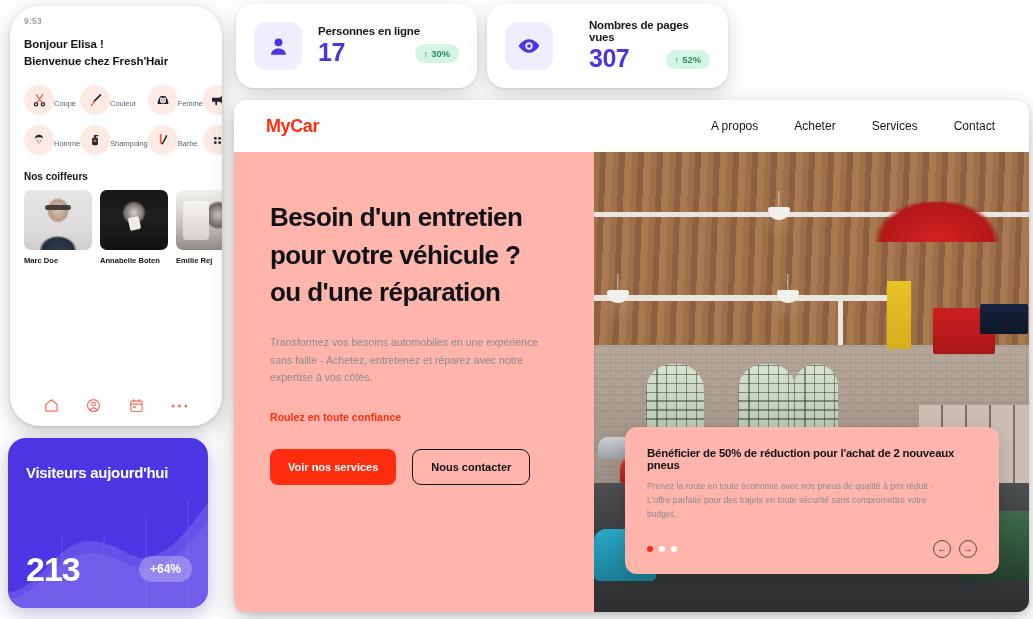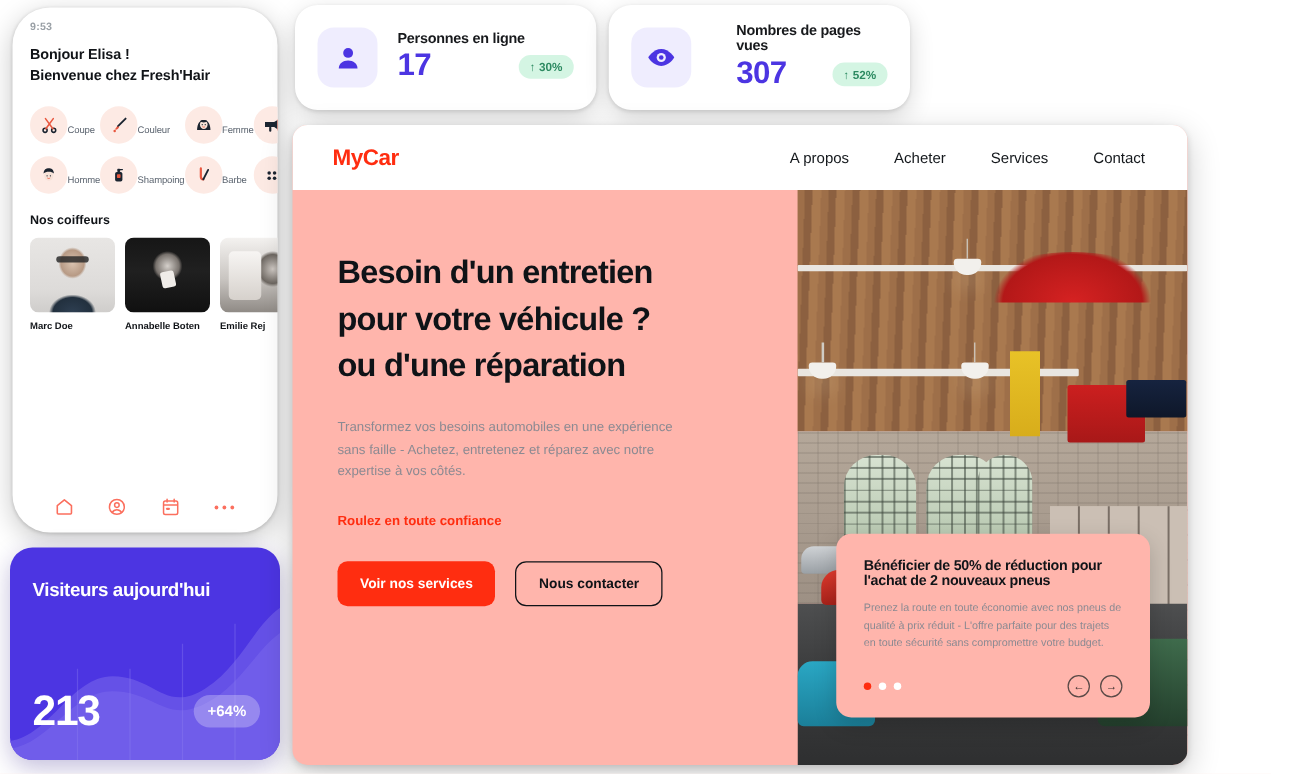--- a/index.html
+++ b/index.html
@@ -161,21 +161,21 @@
   .stat-value { font-size: 25px; font-weight: 800; color: #4C35E2; letter-spacing: -.5px; line-height: 1.1; }
   .stat-badge {
     margin-left: auto; background: #D4F5E3; color: #2C8A61;
     border-radius: 999px; padding: 4px 9px;
     font-size: 9.4px; font-weight: 600; display: flex; align-items: center; gap: 3px;
   }
 
   
   .visitors {
     position: absolute; left: 8px; top: 438px;
-    width: 216px; height: 170px; border-radius: 18px;
+    width: 200px; height: 170px; border-radius: 18px;
     background: #4C35E2; overflow: hidden;
     box-shadow: 0 6px 20px rgba(40,20,130,.28);
   }
   .vis-wave {
     position: absolute; left: -4px; bottom: 0; width: 104%; height: 78%;
     overflow: hidden;
   }
   .vis-title {
     position: relative; z-index: 3;
     margin: 26px 0 0 18px; color: #fff;
@@ -187,33 +187,33 @@
   }
   .vis-num { color: #fff; font-size: 34px; font-weight: 800; letter-spacing: -1px; line-height: 1; }
   .vis-badge {
     margin-left: auto; background: rgba(255,255,255,.27); color: #fff;
     border-radius: 999px; padding: 6px 11px; font-size: 12px; font-weight: 700;
   }
 
   
   .site {
     position: absolute; left: 234px; top: 100px;
-    width: 716px; height: 512px; border-radius: 12px;
+    width: 795px; height: 512px; border-radius: 12px;
     background: #FFB5AC; overflow: hidden;
     box-shadow: 0 8px 26px rgba(0,0,0,.20), 0 2px 5px rgba(0,0,0,.12);
   }
   .site-nav {
     height: 52px; background: #ffffff; display: flex; align-items: center;
     padding: 0 34px 0 32px;
   }
   .brand { font-size: 18px; font-weight: 800; color: #FF2D10; letter-spacing: -.4px; }
   .nav-links { margin-left: auto; display: flex; gap: 36px; }
   .nav-link { font-size: 12px; color: #14181c; font-weight: 500; cursor: pointer; }
 
-  .site-body { display: flex; height: 460px; gap: 44px; }
+  .site-body { display: flex; height: 460px; }
   .hero-left { width: 360px; flex: 0 0 auto; padding: 47px 0 0 36px; position: relative; }
   .hero-h1 {
     font-size: 26px; font-weight: 800; color: #0f1317;
     line-height: 1.45; letter-spacing: -.6px;
   }
   .hero-p {
     margin-top: 22px; font-size: 10.6px; color: #8c8a92; line-height: 1.66;
     max-width: 282px; font-weight: 500;
   }
   .hero-tag {

